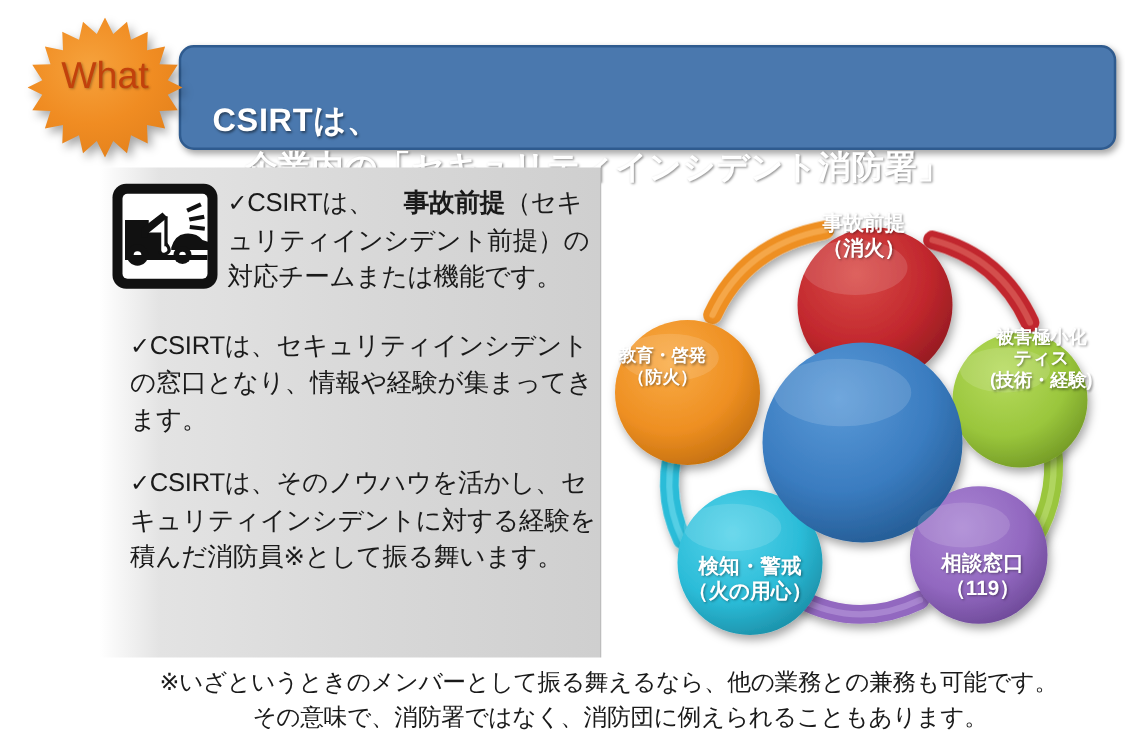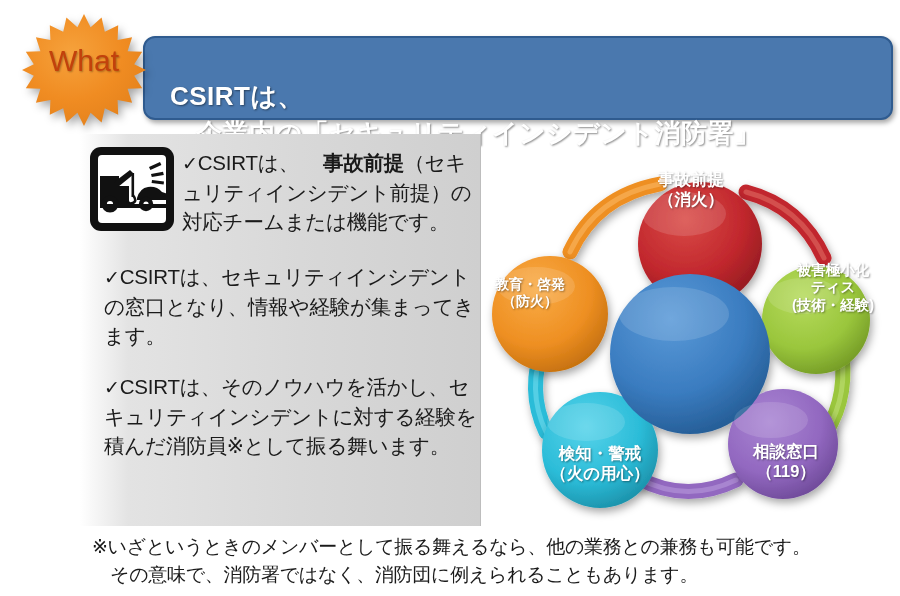--- a/index.html
+++ b/index.html
@@ -135,20 +135,21 @@
   
   #footer-note {
     position: absolute;
     left: 92px;
     top: 533px;
     width: 790px;
     color: #1a1a1a;
     font-size: 19px;
     line-height: 1.45;
     letter-spacing: -0.3px;
+    text-align: center;
   }
   #footer-note .l2 { display: block; padding-left: 18px; }
 </style>
 </head>
 <body>
 
 <div id="slide">
 
   <div id="header-bar"></div>
 

